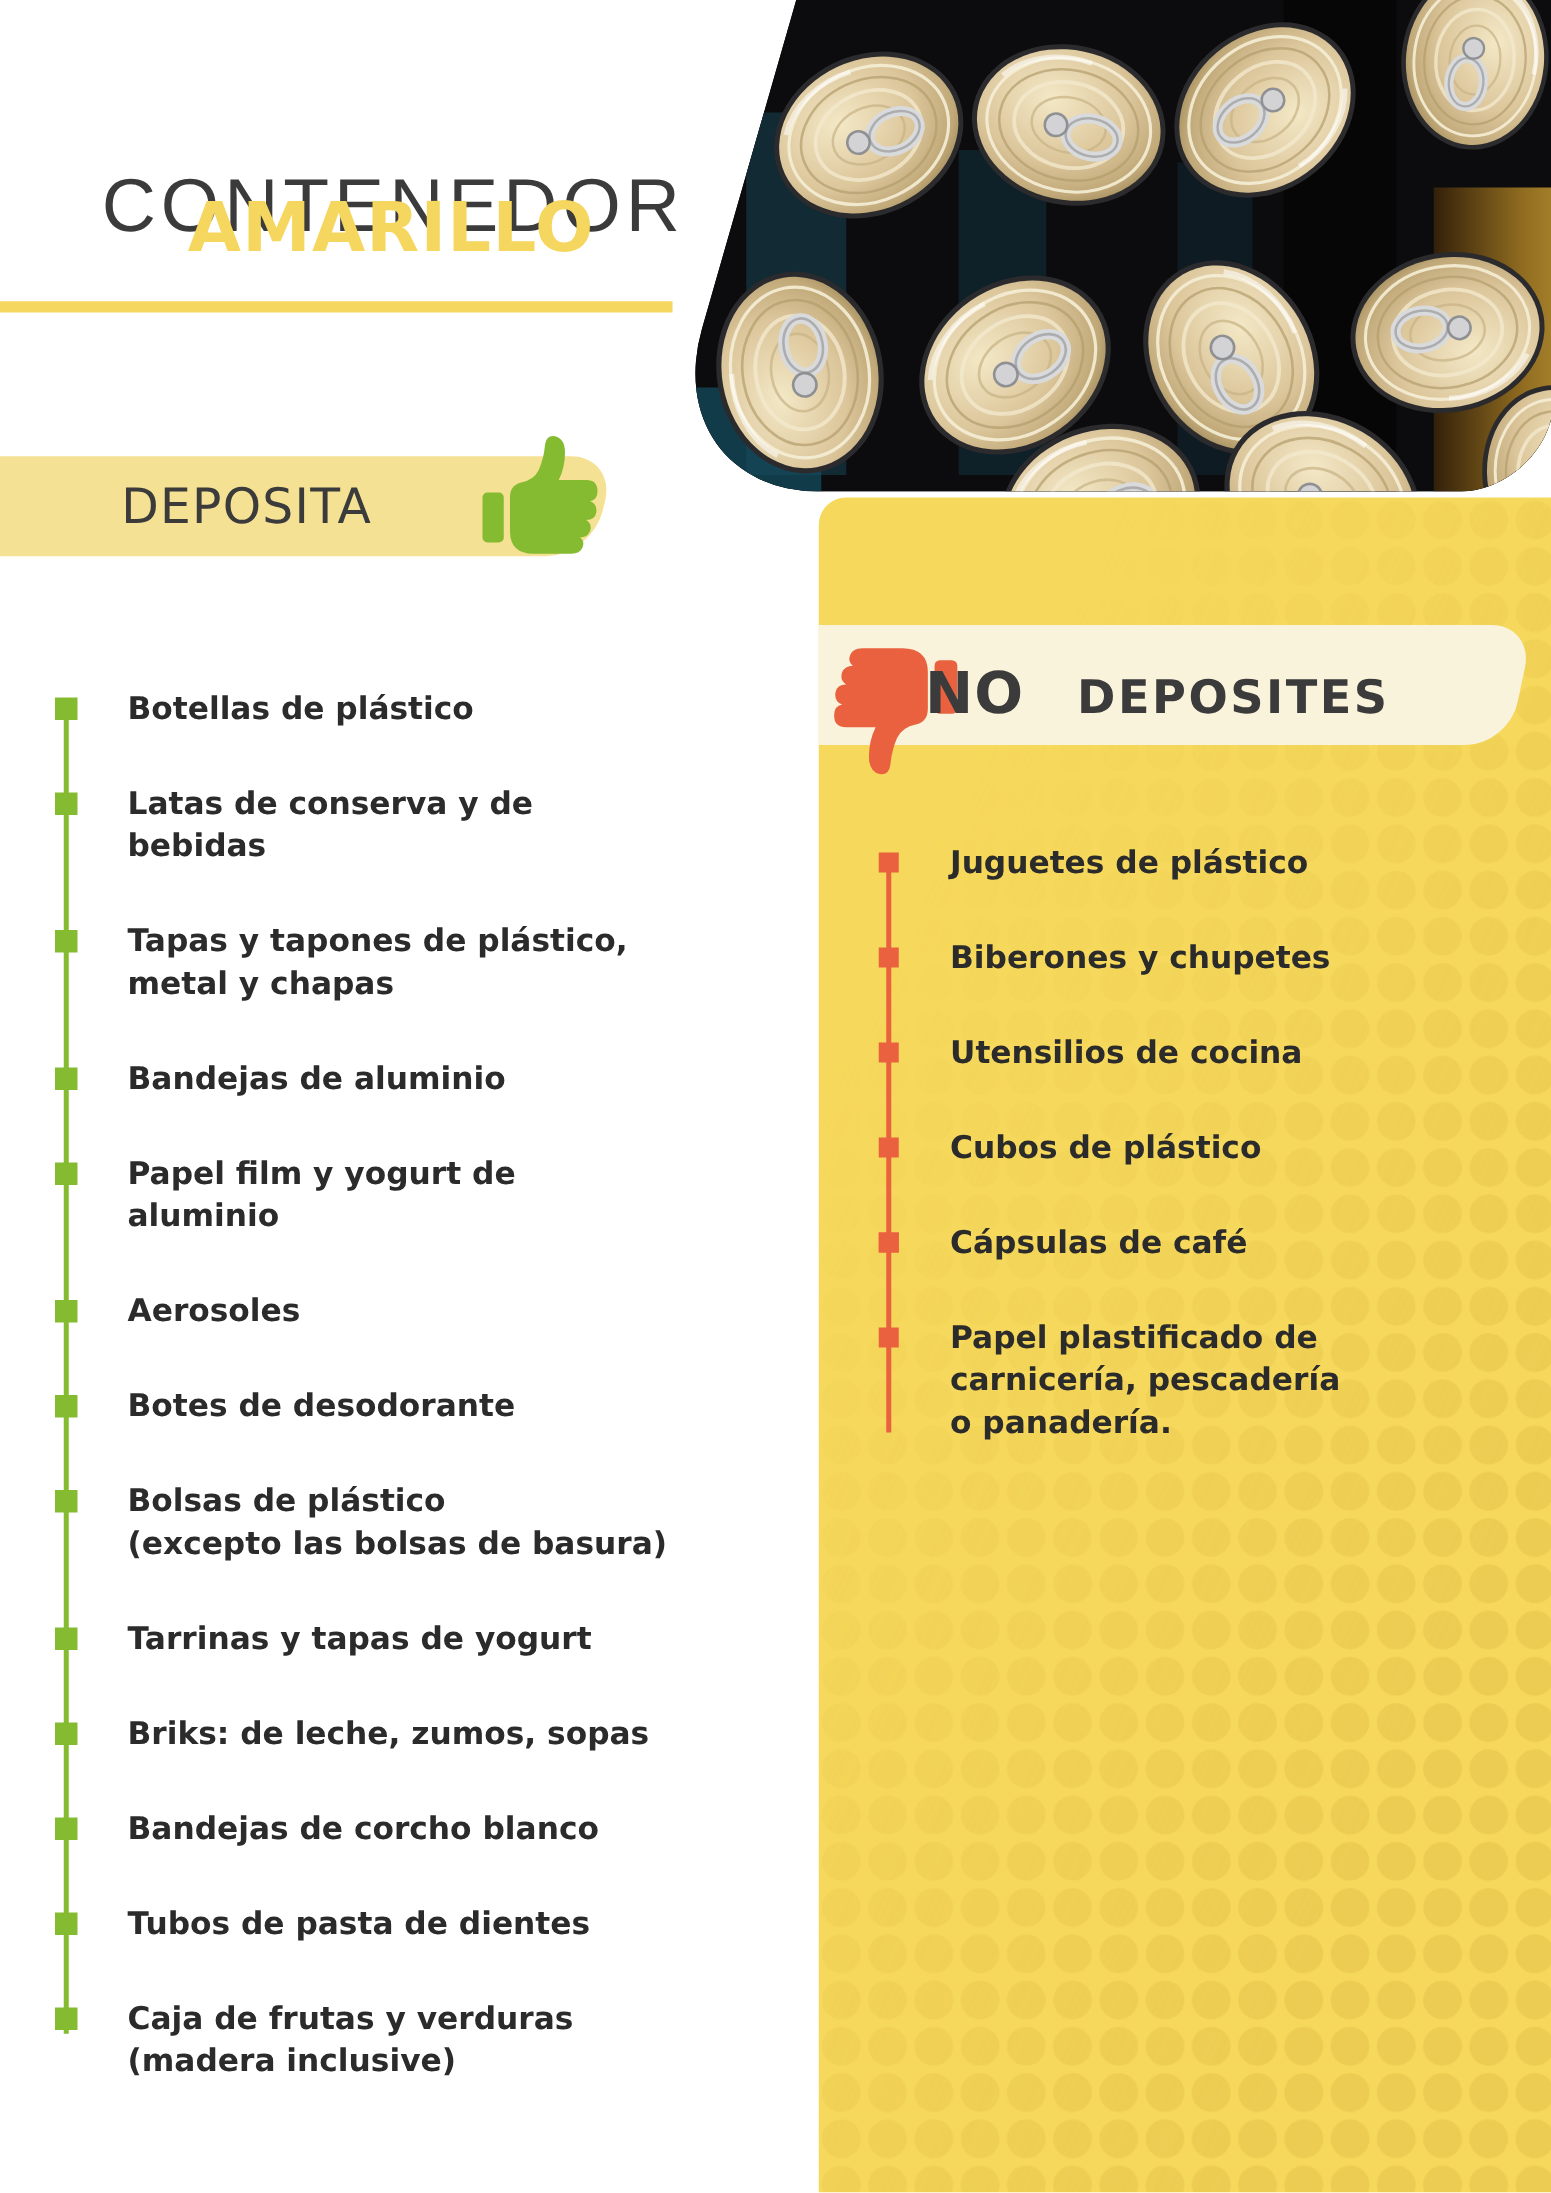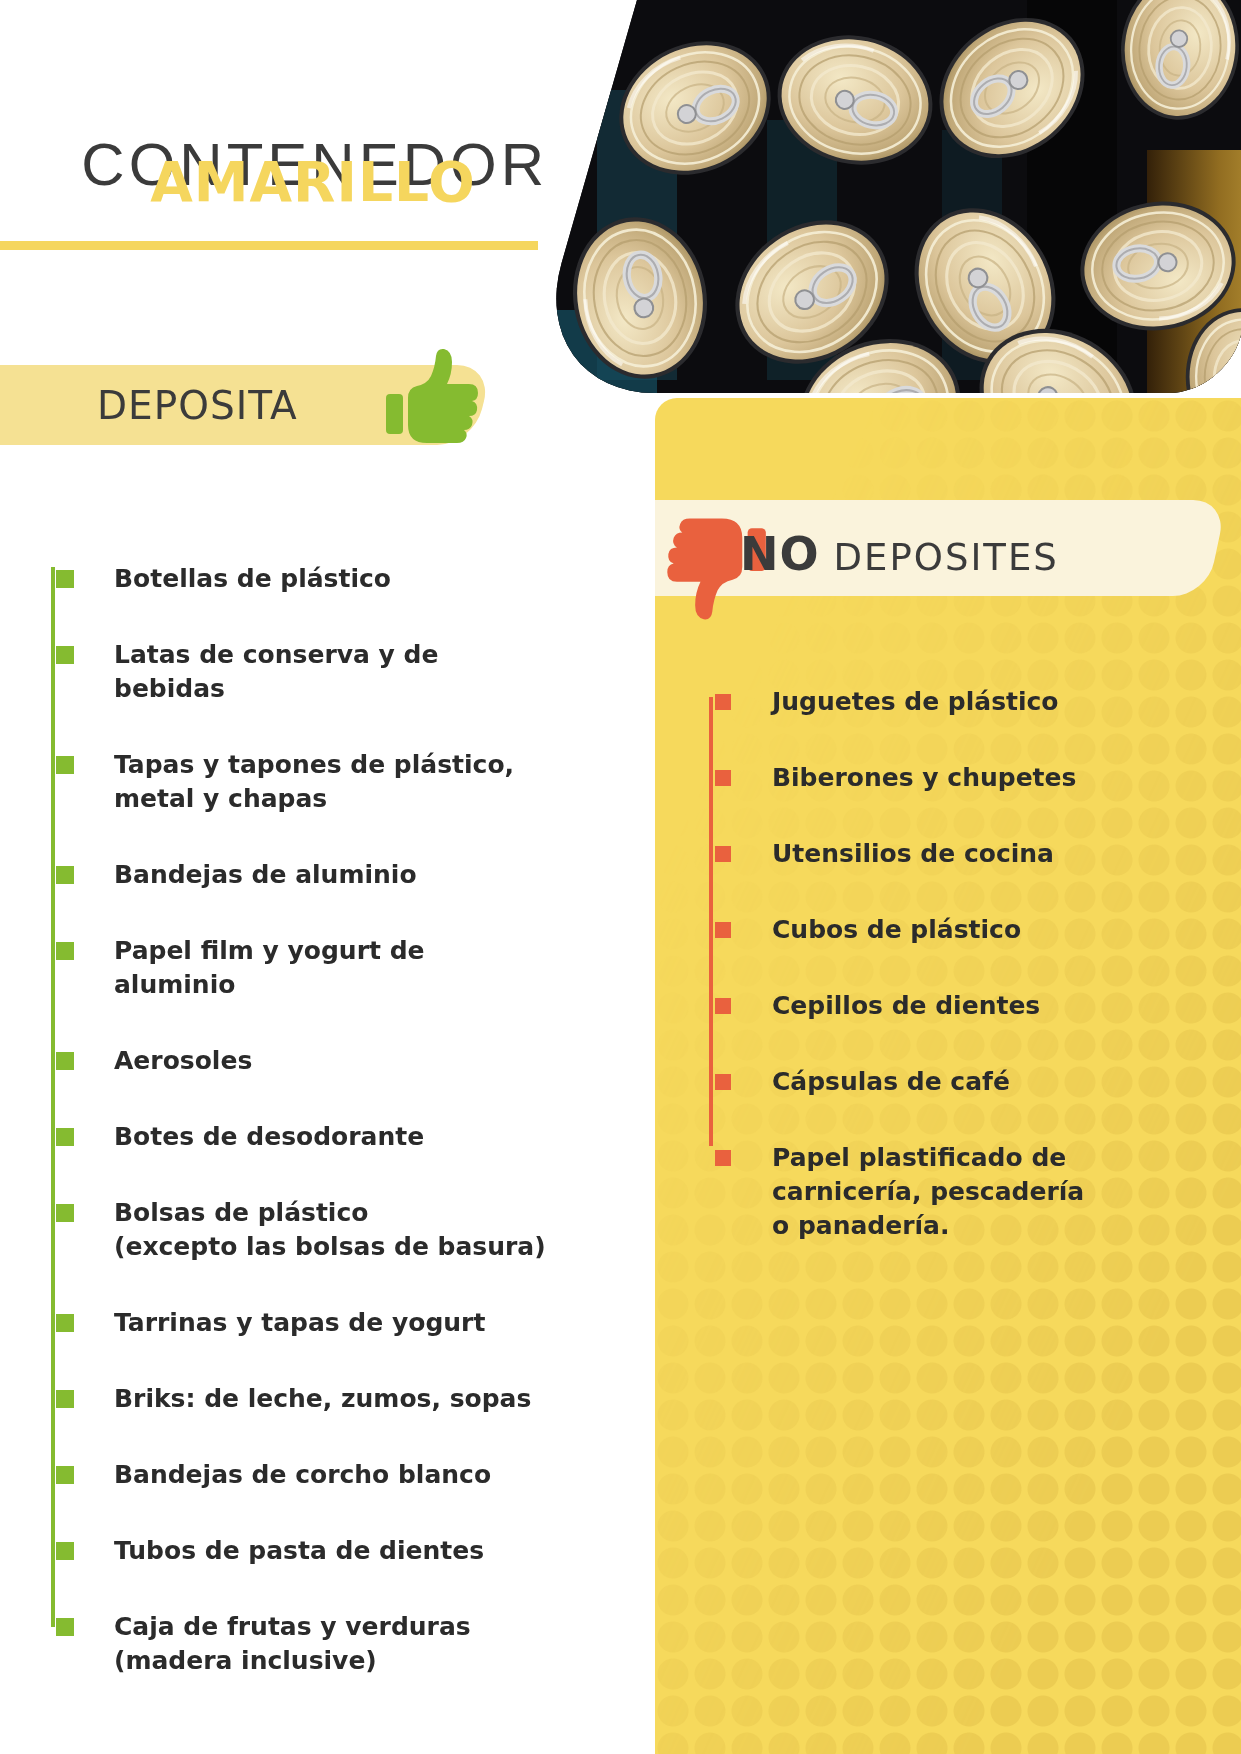--- a/index.html
+++ b/index.html
@@ -34,23 +34,23 @@
   .panel-dots{position:absolute;inset:0;
       background-image:radial-gradient(circle 16px at 18px 18px, var(--dot-yellow) 0 15px, rgba(0,0,0,0) 16px);
       background-size:37px 37px;opacity:.55;
       -webkit-mask-image:linear-gradient(115deg, rgba(0,0,0,0) 18%, rgba(0,0,0,.45) 45%, #000 78%);
       mask-image:linear-gradient(115deg, rgba(0,0,0,0) 18%, rgba(0,0,0,.45) 45%, #000 78%);}
   .nodep-band{position:absolute;left:-30px;top:102px;width:592px;height:96px;background:var(--cream-band);
               transform:skewX(-12deg);border-radius:0 34px 34px 0;}
   .nodep-text{position:absolute;left:85px;top:102px;height:108px;display:flex;align-items:center;gap:14px;
               color:var(--dark-text);}
   .nodep-no{font-weight:700;font-size:46px;letter-spacing:1px;}
-  .nodep-rest{font-weight:400;font-size:37px;letter-spacing:2px;padding-top:6px;}
-  
-  .list{position:absolute;margin:12px;padding:0;list-style:none;}
+  .nodep-rest{font-weight:700;font-size:37px;letter-spacing:2px;padding-top:6px;margin-left:28px;}
+  
+  .list{position:absolute;margin:0;padding:0;list-style:none;}
   .list li{position:relative;margin:0 0 42px 0;}
   .list .item-text{display:block;white-space:pre-line;font-weight:700;font-size:25px;line-height:34px;
                    color:var(--list-text);}
   .list .bullet{position:absolute;display:block;}
   .list-deposita{left:44px;top:550px;width:540px;}
   .list-deposita .item-text{margin-left:58px;}
   .list-deposita .bullet{left:0;top:8px;width:18px;height:18px;background:var(--green);}
   .line-green{position:absolute;left:51px;top:567px;width:4px;height:1060px;background:var(--green);}
   .list-nodep{left:703px;top:673px;width:480px;}
   .list-nodep .item-text{margin-left:57px;}
@@ -230,21 +230,20 @@
       <span class="item-text">Utensilios de cocina</span>
     </li>
 
     <li>
       <span class="bullet"></span>
       <span class="item-text">Cubos de plástico</span>
     </li>
 
     <li>
       <span class="bullet"></span>
-      <span class="item-text">Cepillos de dientes</span>
     </li>
 
     <li>
       <span class="bullet"></span>
       <span class="item-text">Cápsulas de café</span>
     </li>
 
     <li>
       <span class="bullet"></span>
       <span class="item-text">Papel plastificado de

